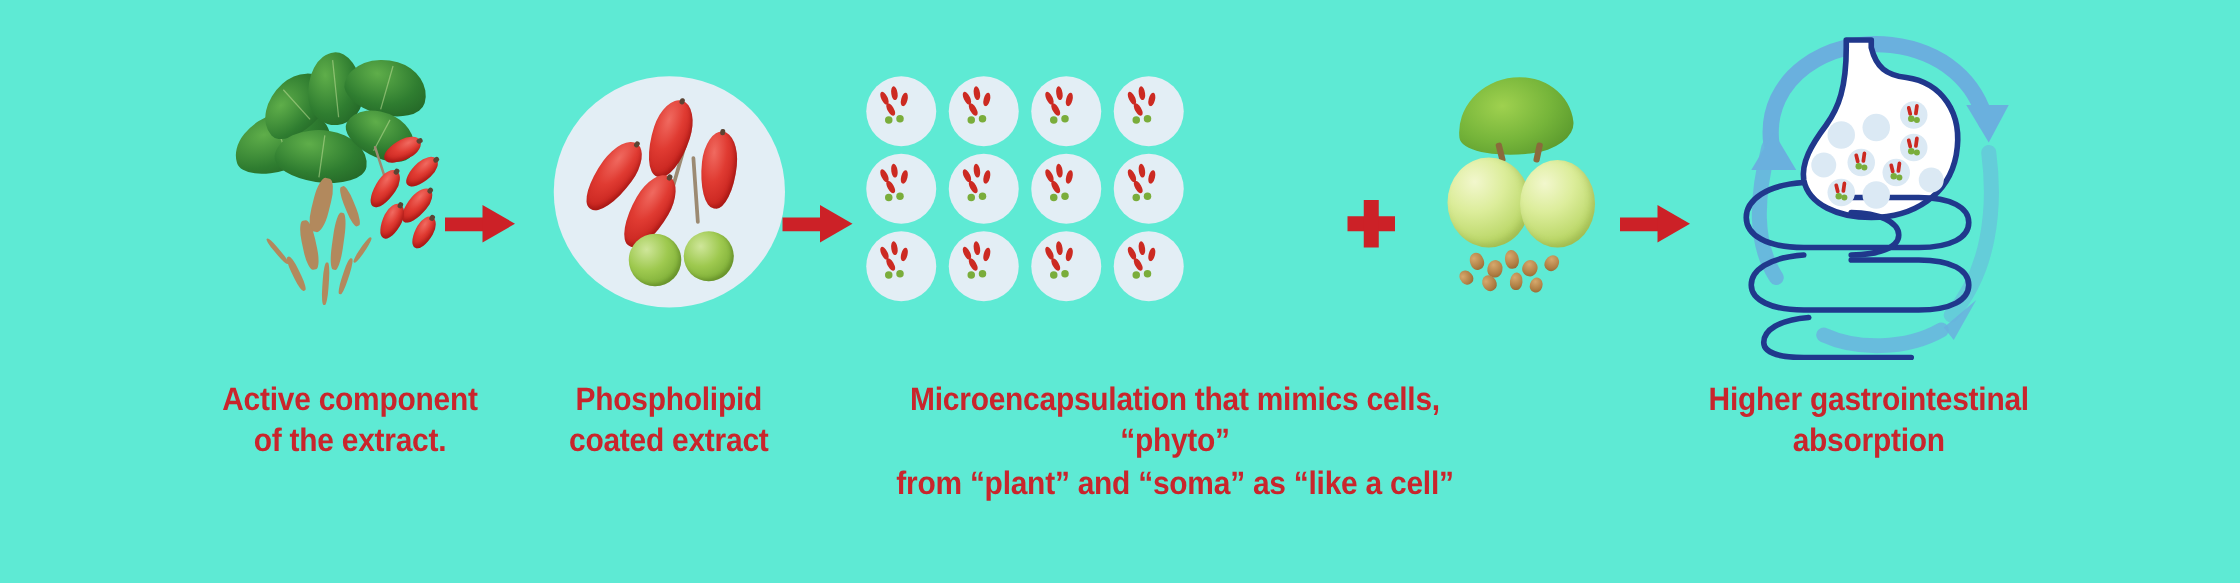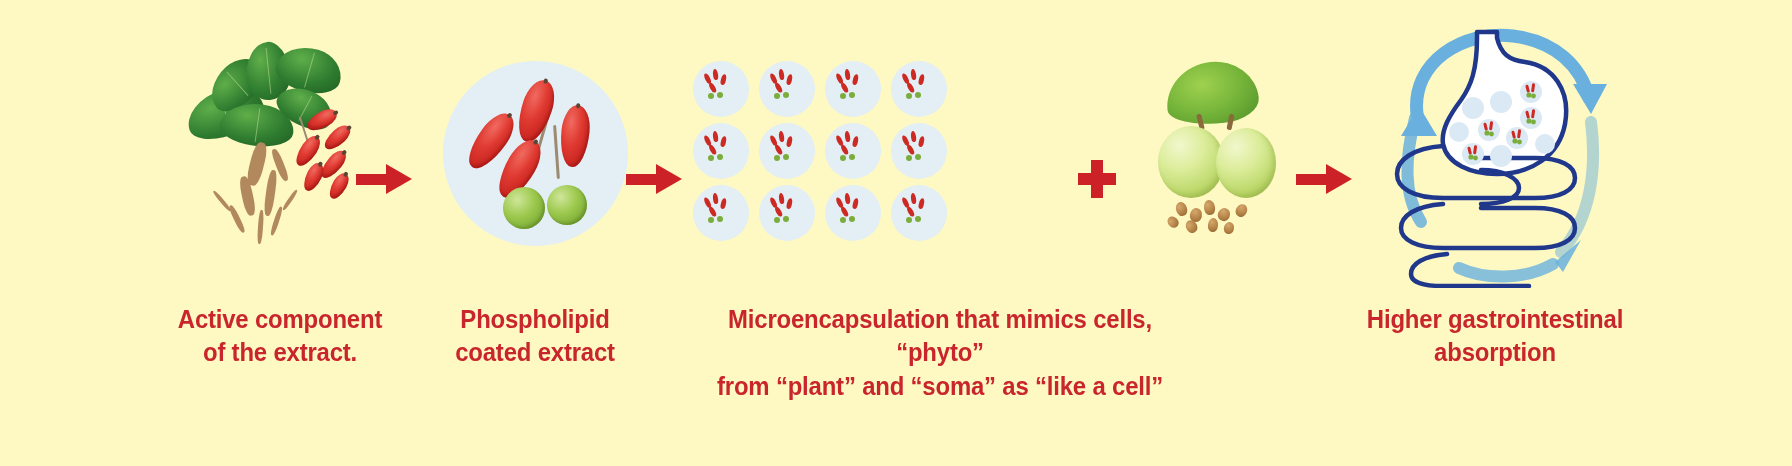--- a/index.html
+++ b/index.html
@@ -10,21 +10,21 @@
   body {
     width: 1792px;
     height: 466px;
     font-family: "Liberation Sans", sans-serif;
     overflow: hidden;
   }
   #infographic {
     position: relative;
     width: 1792px;
     height: 466px;
-    background: #fef9c3;
+    background: #5eead4;
   }
 
   
   .stage {
     position: absolute;
     top: 18px;
     height: 270px;
     display: flex;
     align-items: center;
     justify-content: center;

